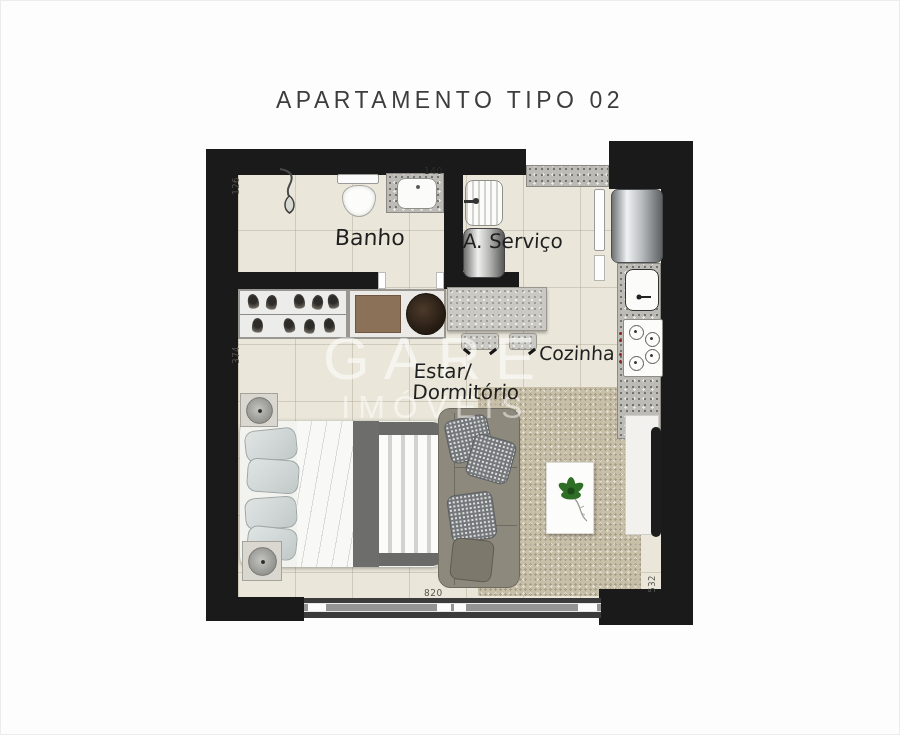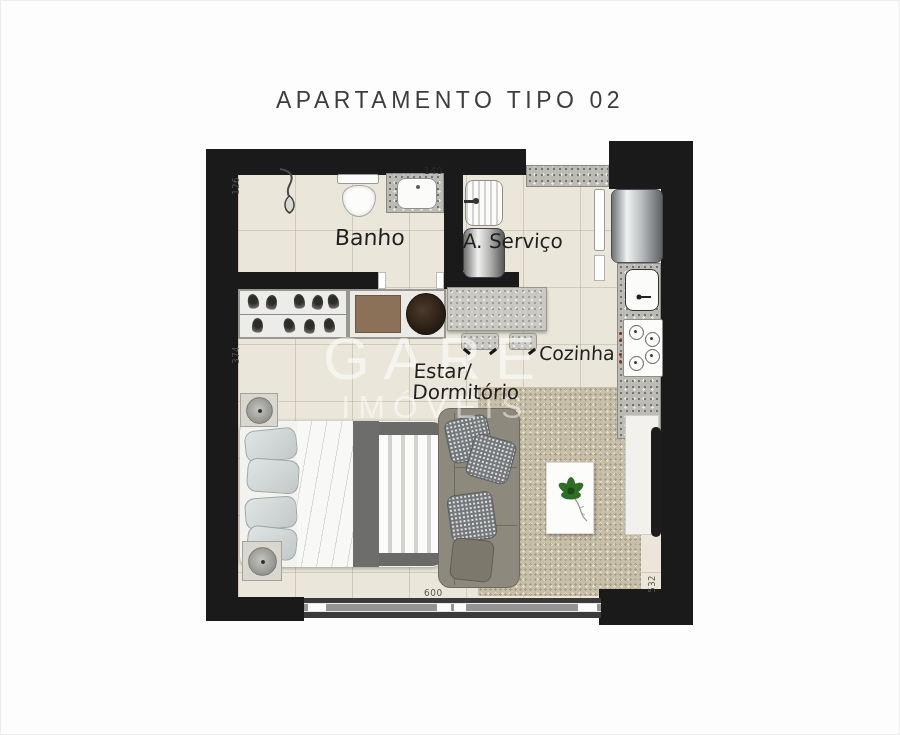--- a/index.html
+++ b/index.html
@@ -204,16 +204,16 @@
   <div class="a hand" style="left:462px;top:228px;font-size:20px;">A. Serviço</div>
   <div class="a hand" style="left:538px;top:341px;font-size:19px;">Cozinha</div>
   <div class="a hand" style="left:412px;top:360px;font-size:20px;line-height:21px;">
     <div>Estar/</div>
     <div>Dormitório</div>
   </div>
 
   <div class="a dim vdim" style="left:230px;top:176px;font-size:8.5px;">126</div>
   <div class="a dim" style="left:423px;top:165px;color:#2e2e2c;">140</div>
   <div class="a dim vdim" style="left:230px;top:345px;font-size:8.5px;">374</div>
-  <div class="a dim" style="left:423px;top:587px;">600</div>
+  <div class="a dim" style="left:423px;top:587px;">820</div>
   <div class="a dim vdim" style="left:646px;top:574px;font-size:8.5px;">532</div>
 
 </div>
 
 </body></html>

